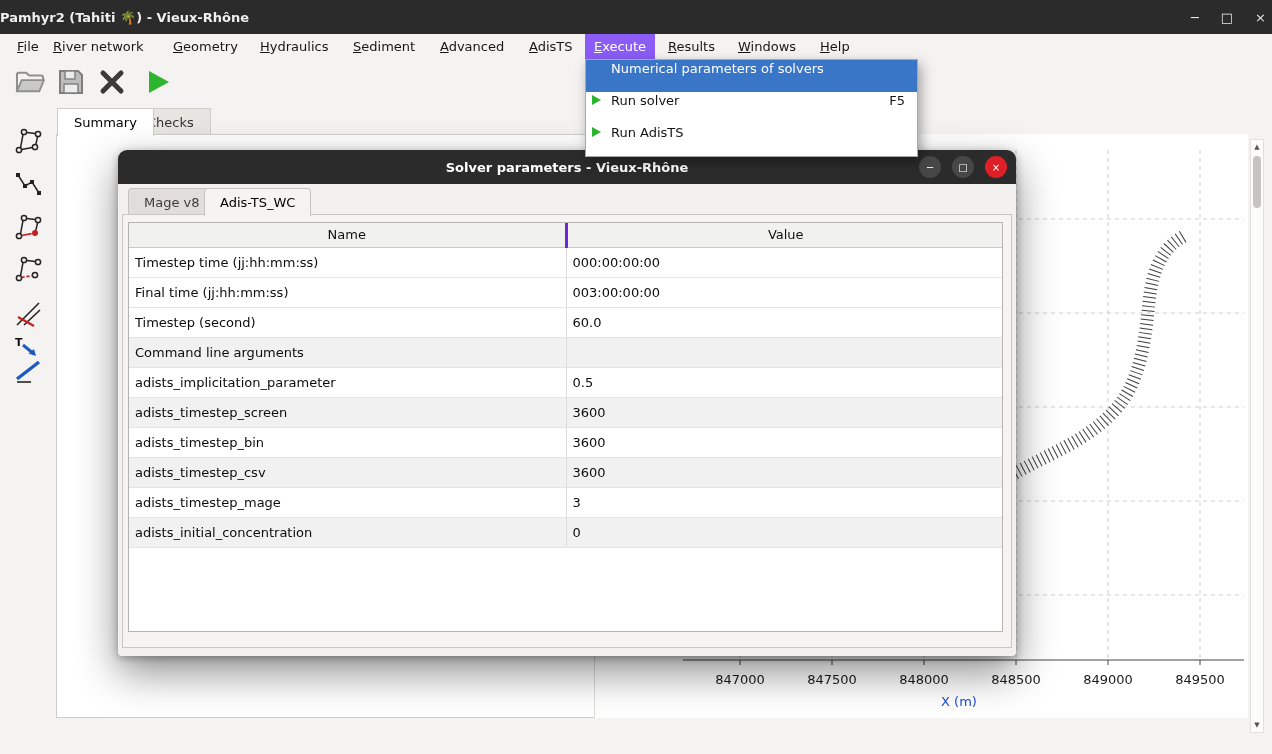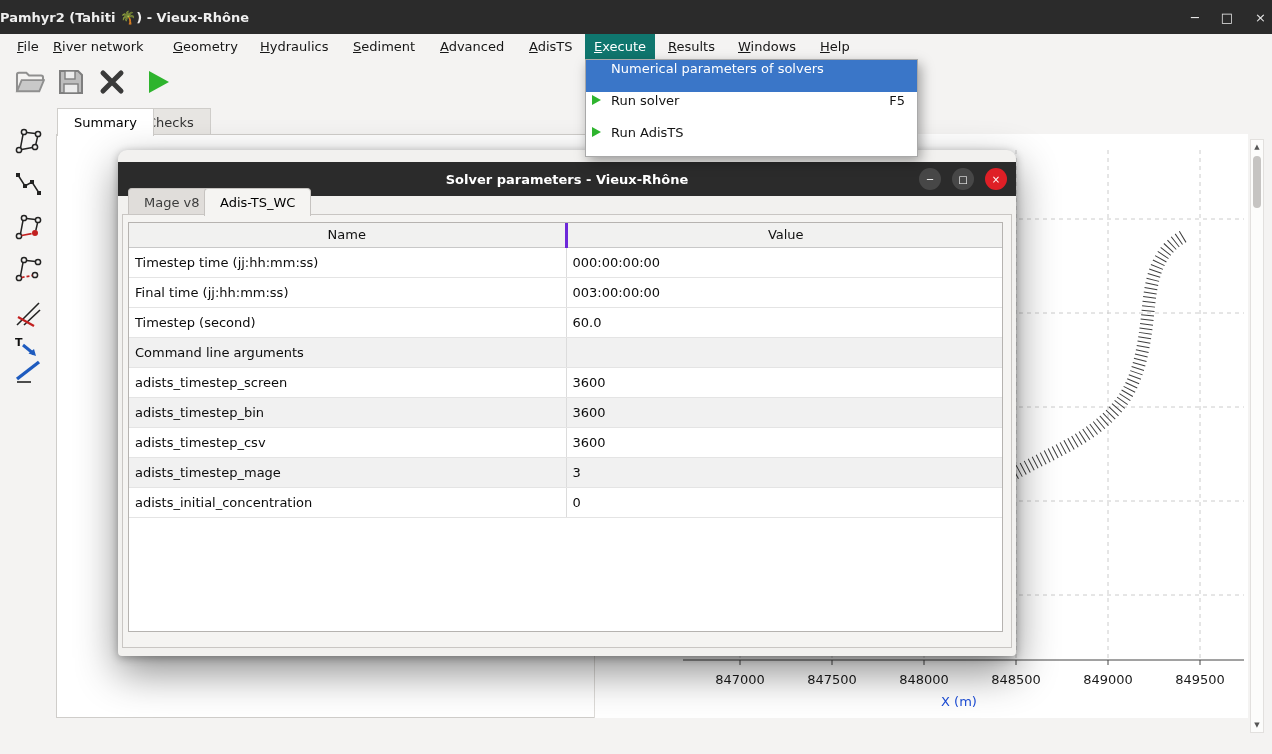--- a/index.html
+++ b/index.html
@@ -14,21 +14,21 @@
   .win-controls { position:absolute; right:6px; top:0; height:34px; display:flex; align-items:center; gap:22px;
                   color:#e6e6e6; font-size:13px; font-weight:normal; }
   .win-controls span { cursor:default; }
 
   
   .menubar { position:absolute; left:0; top:34px; width:1272px; height:25px; background:#f4f3f2;
              font-size:13px; color:#161616; }
   .menu-item { position:absolute; top:0; height:25px; display:flex; align-items:center; padding:0 9px; }
   .menu-item .mn { display:inline-block; }
   .menu-item .mn::first-letter { text-decoration:underline; }
-  .menu-item.active { background:#0f766e; color:#ffffff; }
+  .menu-item.active { background:#8b5cf6; color:#ffffff; }
 
   
   .dropdown { position:absolute; left:585px; top:59px; width:333px; background:#ffffff;
               border:1px solid #a9a9a9; box-shadow:3px 5px 12px rgba(0,0,0,.35); z-index:60; }
   .dd-item { height:32px; display:flex; align-items:center; font-size:13px; padding:0 12px 16px 6px; color:#141414; }
   .dd-item.highlight { background:#3a76c8; color:#ffffff; }
   .dd-icon-slot { width:19px; display:flex; align-items:center; }
   .play-tri { width:0; height:0; border-left:9px solid #2eb42e; border-top:5.5px solid transparent; border-bottom:5.5px solid transparent; }
   .dd-shortcut { margin-left:auto; }
 
@@ -59,21 +59,21 @@
   
   .plot-panel { position:absolute; left:594px; top:134px; width:654px; height:584px; background:#ffffff;
                 border-left:1px solid #dddbd8; z-index:2; }
   .tick-label { position:absolute; top:538px; width:60px; text-align:center; font-size:13px; color:#1a1a1a; }
   .x-axis-label { position:absolute; top:560px; left:324px; width:80px; text-align:center; font-size:13px; color:#1d4ed8; }
 
   
   .dialog { position:absolute; left:118px; top:150px; width:898px; height:506px; background:#f2f1ef;
             border-radius:9px 9px 4px 4px; box-shadow:0 16px 42px rgba(0,0,0,.45), 0 2px 8px rgba(0,0,0,.3);
             z-index:40; overflow:hidden; }
-  .dlg-titlebar { position:absolute; left:0; top:12px; width:100%; height:34px; background:#2b2b2b;
+  .dlg-titlebar { position:absolute; left:0; top:0; width:100%; height:34px; background:#2b2b2b;
                   color:#fff; font-size:13px; font-weight:bold; display:flex; align-items:center; justify-content:center; }
   .dlg-btn { position:absolute; top:6px; width:22px; height:22px; border-radius:50%; background:#474747;
              color:#fff; font-size:10px; display:flex; align-items:center; justify-content:center; font-weight:normal; }
   .dlg-btn.min { right:75px; }
   .dlg-btn.max { right:42px; }
   .dlg-btn.close { right:9px; background:#df1f26; }
   .dlg-tab { position:absolute; top:38px; height:27px; display:flex; align-items:center; padding:0 15px;
              font-size:13px; background:#e0ddda; border:1px solid #c6c3c0; border-bottom:none;
              border-radius:4px 4px 0 0; color:#3c3c3c; }
   .dlg-tab.active { background:#f5f4f2; color:#000; height:28px; z-index:3; }
@@ -359,20 +359,24 @@
             </tr>
           <tr>
               <td>Timestep (second)</td>
               <td>60.0</td>
             </tr>
           <tr>
               <td>Command line arguments</td>
               <td></td>
             </tr>
           <tr>
+              <td>adists_implicitation_parameter</td>
+              <td>0.5</td>
+            </tr>
+          <tr>
               <td>adists_timestep_screen</td>
               <td>3600</td>
             </tr>
           <tr>
               <td>adists_timestep_bin</td>
               <td>3600</td>
             </tr>
           <tr>
               <td>adists_timestep_csv</td>
               <td>3600</td>

